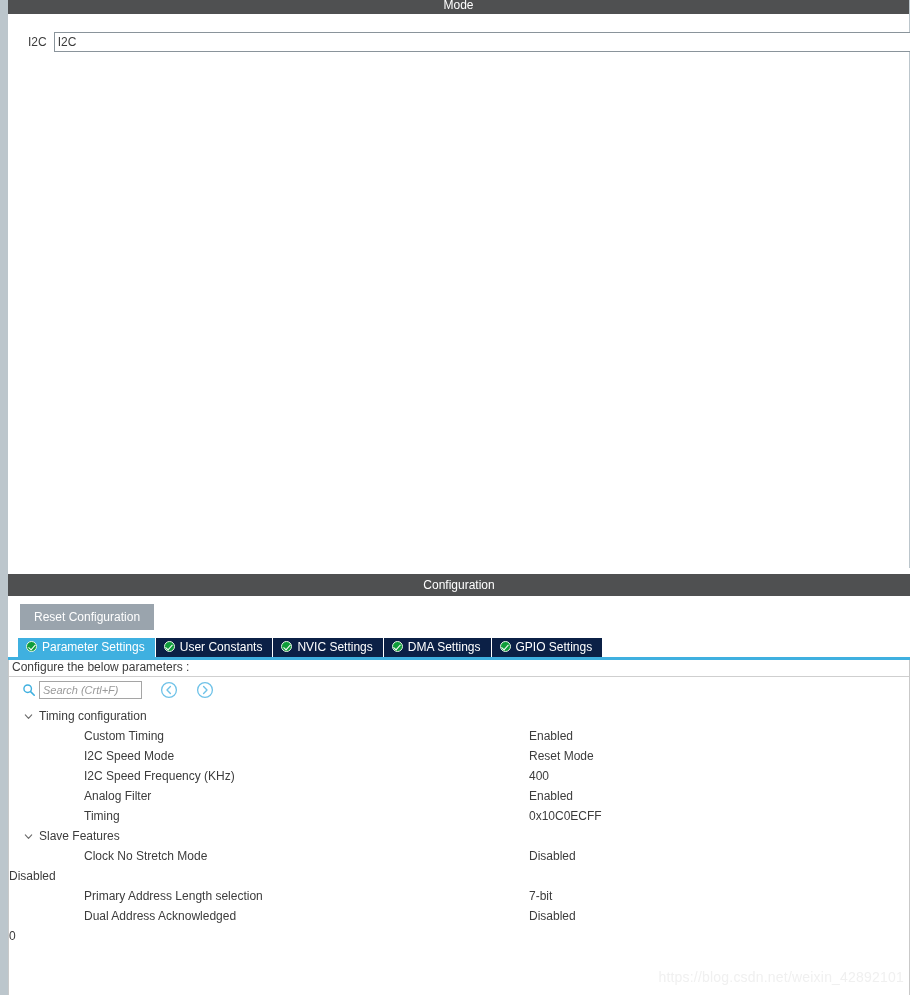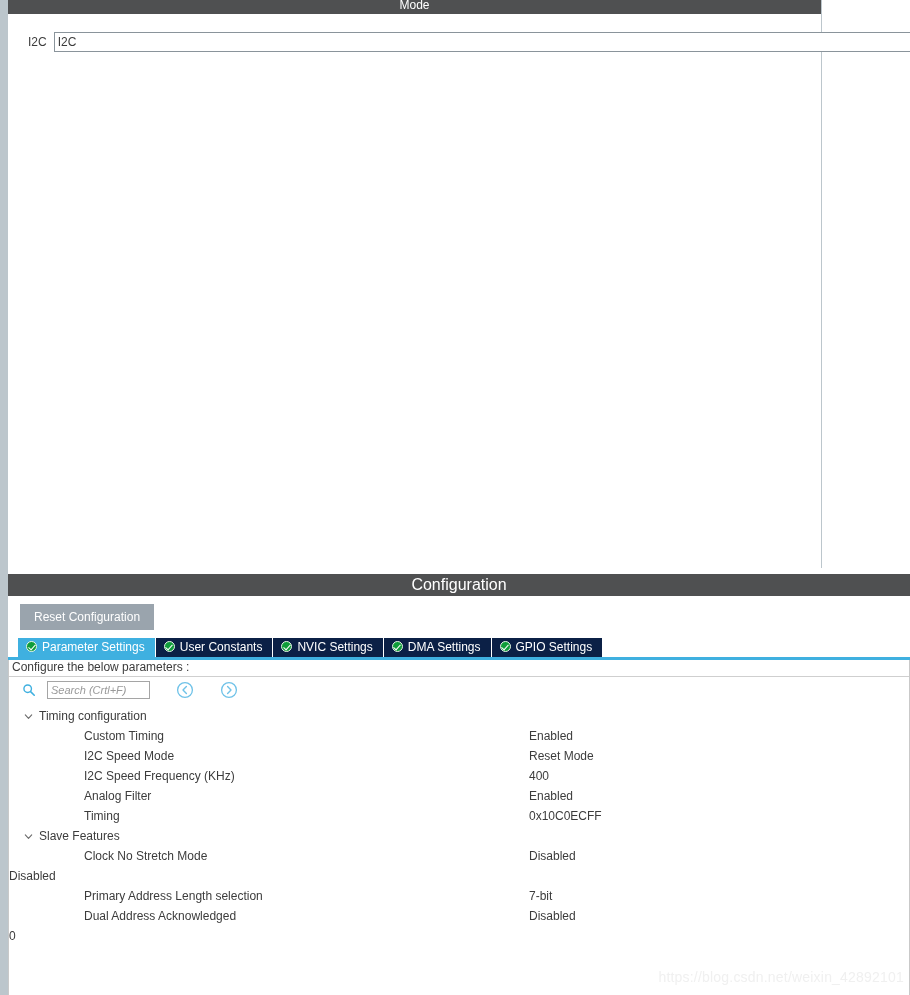--- a/index.html
+++ b/index.html
@@ -25,21 +25,21 @@
     position: absolute;
     left: 0; top: 0;
     width: 8px; height: 995px;
     background: #bcc6cc;
   }
 
   
   .mode-panel {
     position: absolute;
     left: 8px; top: 0;
-    width: 814px;
+    width: 902px;
     height: 568px;
     background: #0369a1;
     border-right: 1px solid #bcc6cc;
   }
   .panel-title {
     height: 14px;
     background: #4f5051;
     color: #ffffff;
     font-size: 12px;
     text-align: center;
@@ -86,21 +86,21 @@
     position: absolute;
     left: 8px; top: 574px;
     width: 902px;
     height: 421px;
     background: #ffffff;
   }
   .config-title {
     height: 22px;
     background: #4f5051;
     color: #ffffff;
-    font-size: 16px;
+    font-size: 12px;
     text-align: center;
     line-height: 22px;
   }
 
   .toolbar {
     height: 42px;
     background: #ffffff;
     padding: 8px 0 8px 12px;
   }
   .reset-btn {
@@ -182,21 +182,21 @@
     padding-left: 3px;
     border-bottom: 1px solid #cfcfcf;
     background: #ffffff;
   }
 
   .searchrow {
     height: 26px;
     display: flex;
     align-items: center;
     padding-left: 13px;
-    gap: 8px;
+    gap: 0;
   }
   .search-icon {
     width: 14px; height: 14px;
     margin-right: 3px;
     flex: 0 0 auto;
   }
   .search-input {
     width: 103px;
     height: 18px;
     border: 1px solid #a5a5a5;

